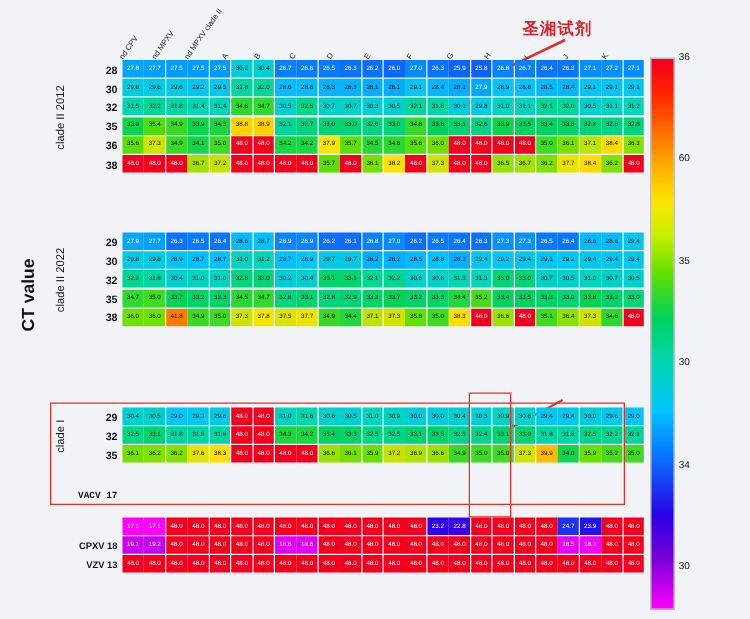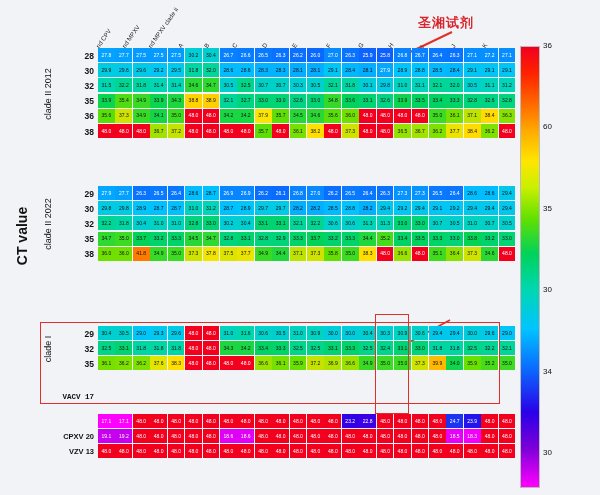--- a/index.html
+++ b/index.html
@@ -144,21 +144,21 @@
       <div class="rowlab" style="left: 60px; width: 34px; top: 126.6px;">38</div>
       <div class="rowlab" style="left: 60px; width: 34px; top: 188.6px;">29</div>
       <div class="rowlab" style="left: 60px; width: 34px; top: 203.8px;">30</div>
       <div class="rowlab" style="left: 60px; width: 34px; top: 219px;">32</div>
       <div class="rowlab" style="left: 60px; width: 34px; top: 234.2px;">35</div>
       <div class="rowlab" style="left: 60px; width: 34px; top: 249.4px;">38</div>
       <div class="rowlab" style="left: 60px; width: 34px; top: 328.6px;">29</div>
       <div class="rowlab" style="left: 60px; width: 34px; top: 343.8px;">32</div>
       <div class="rowlab" style="left: 60px; width: 34px; top: 359px;">35</div>
       <div class="rowlab small" style="left: 40px; width: 54px; top: 393px; font-family: Liberation Mono, monospace;">VACV 17</div>
-      <div class="rowlab small" style="left: 40px; width: 54px; top: 431.8px;">CPXV 20</div>
+      <div class="rowlab small" style="left: 40px; width: 54px; top: 431.8px;">CPXV 18</div>
       <div class="rowlab small" style="left: 40px; width: 54px; top: 447px;">VZV 13</div>
     </div>
   <div id="grouplabels">
       <div class="group-label" style="left: 48px; top: 93.6px; transform: translate(-50%, -50%) rotate(-90deg);">clade II 2012</div>
       <div class="group-label" style="left: 48px; top: 224px; transform: translate(-50%, -50%) rotate(-90deg);">clade II 2022</div>
       <div class="group-label" style="left: 48px; top: 348.8px; transform: translate(-50%, -50%) rotate(-90deg);">clade I</div>
     </div>
   <div id="cells">
       <div class="cell dark" style="left: 98px; top: 48px; width: 16.8167px; height: 14px; background: rgb(4, 163, 255);">27.8</div>
       <div class="cell dark" style="left: 115.417px; top: 48px; width: 16.8167px; height: 14px; background: rgb(4, 160, 255);">27.7</div>

